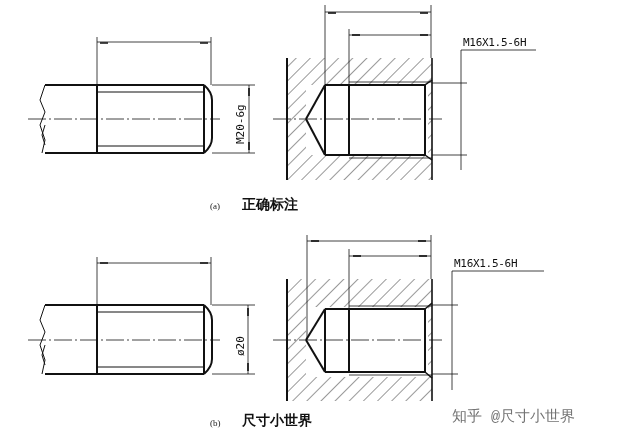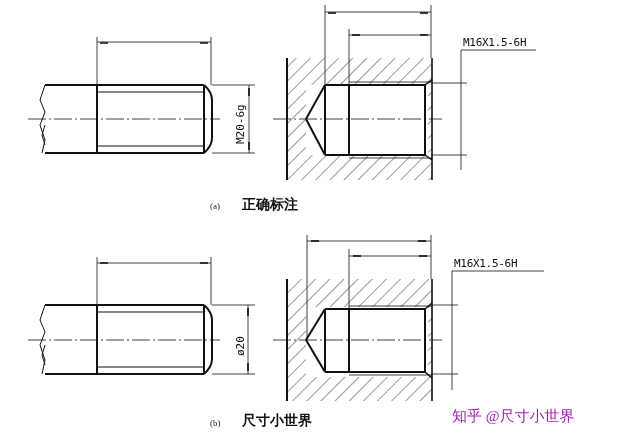--- a/index.html
+++ b/index.html
@@ -3,21 +3,21 @@
 <meta charset="utf-8">
 <style>
   html,body{margin:0;padding:0;background:#fff;}
   .canvas{position:relative;width:619px;height:445px;overflow:hidden;background:#fff;border-radius:18px;}
   svg{position:absolute;left:0;top:0;}
   .lbl{position:absolute;font-family:"Liberation Sans",sans-serif;color:#111;white-space:nowrap;}
   .cap-idx{font-family:"Liberation Serif",serif;font-size:9px;color:#222;}
   .cap-txt{font-family:"DejaVu Sans",sans-serif;font-size:14px;font-weight:bold;color:#111;}
   .spec{font-family:"DejaVu Sans Mono",monospace;font-size:11px;color:#111;letter-spacing:-0.3px;}
   .vtext{font-family:"DejaVu Sans Mono",monospace;font-size:11px;color:#111;transform:rotate(-90deg);transform-origin:left top;}
-  .wm{font-family:Liberation Serif, serif;font-size:15px;color:#a21caf;}
+  .wm{font-family:Liberation Mono, monospace;font-size:15px;color:#737373;}
 </style>
 </head>
 <body>
 
 <div class="canvas">
 <svg width="619" height="445" viewBox="0 0 619 445">
   <defs>
     <pattern id="hatch" patternUnits="userSpaceOnUse" width="10" height="10" patternTransform="rotate(45)">
       <line x1="0" y1="0" x2="0" y2="10" stroke="#333" stroke-width="1"></line>
     </pattern>

